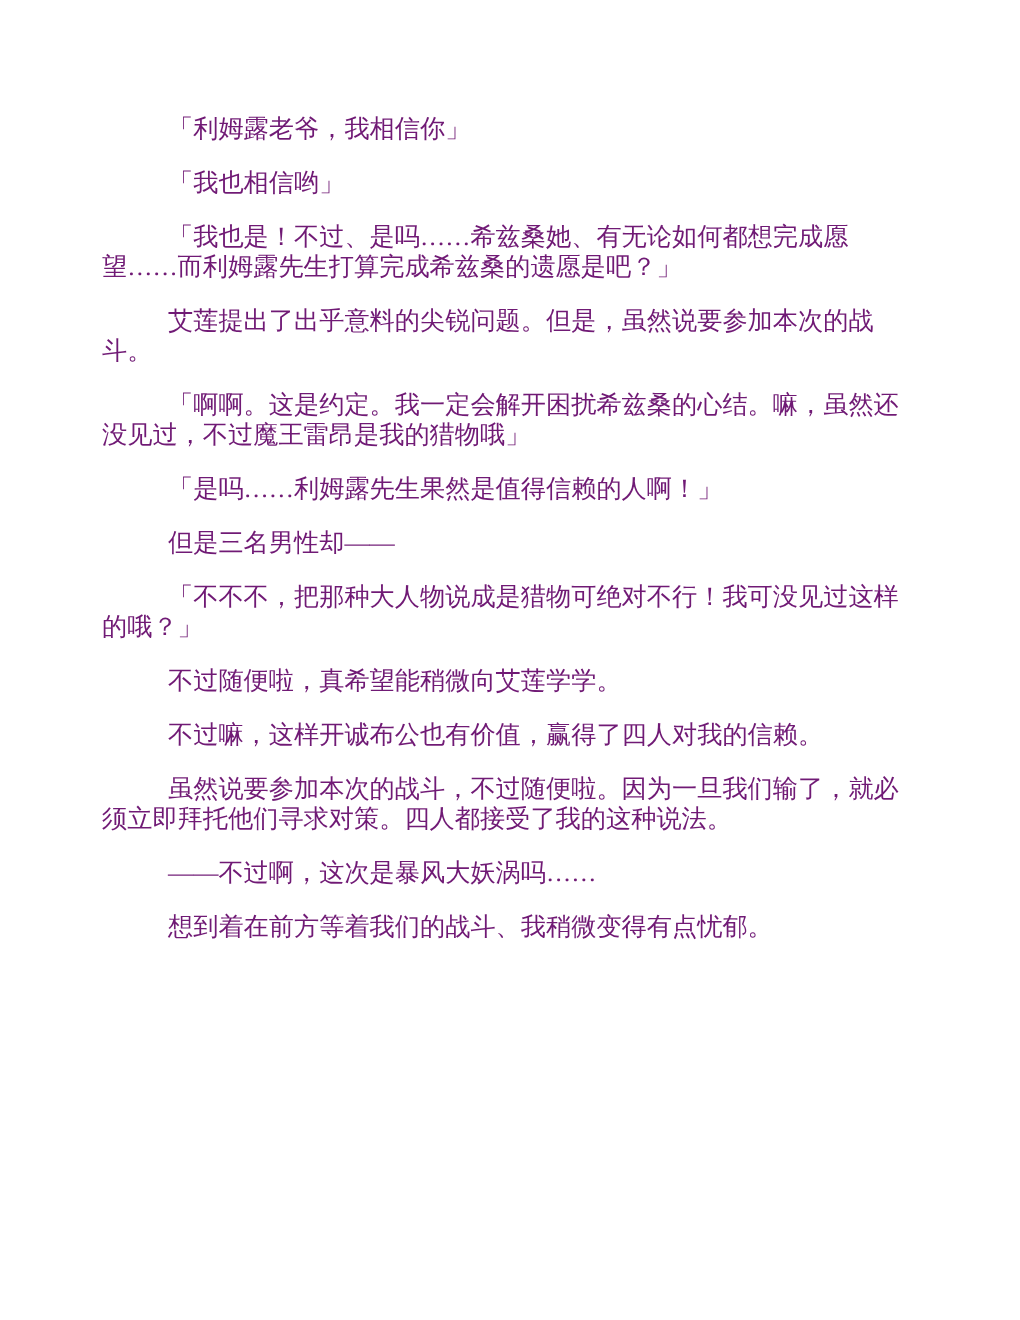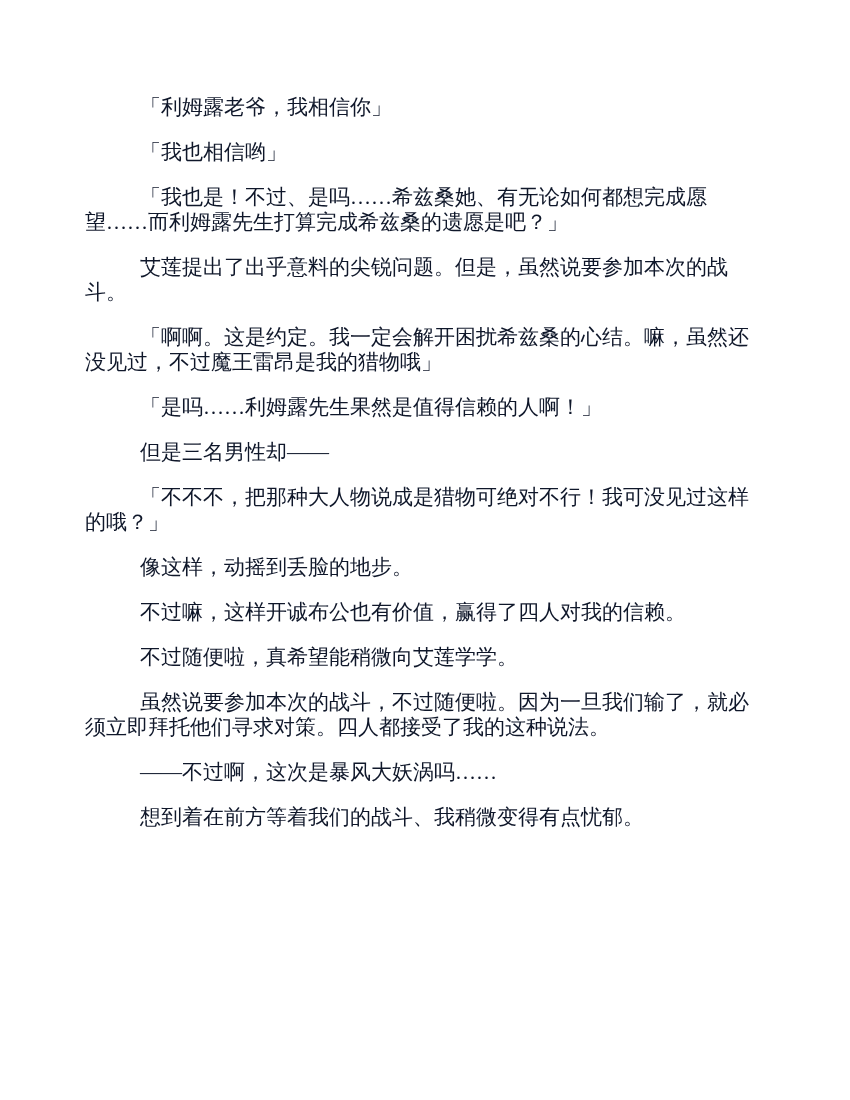--- a/index.html
+++ b/index.html
@@ -11,21 +11,21 @@
     width: 850px;
     height: 1100px;
     font-family: "Liberation Serif", "DejaVu Serif", serif;
   }
   .page {
     box-sizing: border-box;
     width: 850px;
     height: 1100px;
     padding: 95px 85px 0 85px;
     background: #ffffff;
-    color: #0f172a;
+    color: #701a75;
     overflow: hidden;
   }
   .page p {
     margin: 0 0 20px 0;
     font-size: 21px;
     line-height: 25px;
     text-indent: 55px;
     text-align: left;
     line-break: strict;
     word-break: normal;
@@ -37,19 +37,18 @@
 
 <div class="page">
   <p>「利姆露老爷，我相信你」</p>
   <p>「我也相信哟」</p>
   <p>「我也是！不过、是吗……希兹桑她、有无论如何都想完成愿望……而利姆露先生打算完成希兹桑的遗愿是吧？」</p>
   <p>艾莲提出了出乎意料的尖锐问题。但是，虽然说要参加本次的战斗。</p>
   <p>「啊啊。这是约定。我一定会解开困扰希兹桑的心结。嘛，虽然还没见过，不过魔王雷昂是我的猎物哦」</p>
   <p>「是吗……利姆露先生果然是值得信赖的人啊！」</p>
   <p>但是三名男性却——</p>
   <p>「不不不，把那种大人物说成是猎物可绝对不行！我可没见过这样的哦？」</p>
-  <p>像这样，动摇到丢脸的地步。</p>
+  <p>不过随便啦，真希望能稍微向艾莲学学。</p>
   <p>不过嘛，这样开诚布公也有价值，赢得了四人对我的信赖。</p>
-  <p>不过随便啦，真希望能稍微向艾莲学学。</p>
   <p>虽然说要参加本次的战斗，不过随便啦。因为一旦我们输了，就必须立即拜托他们寻求对策。四人都接受了我的这种说法。</p>
   <p>——不过啊，这次是暴风大妖涡吗……</p>
   <p>想到着在前方等着我们的战斗、我稍微变得有点忧郁。</p>
 </div>
 
 </body></html>

